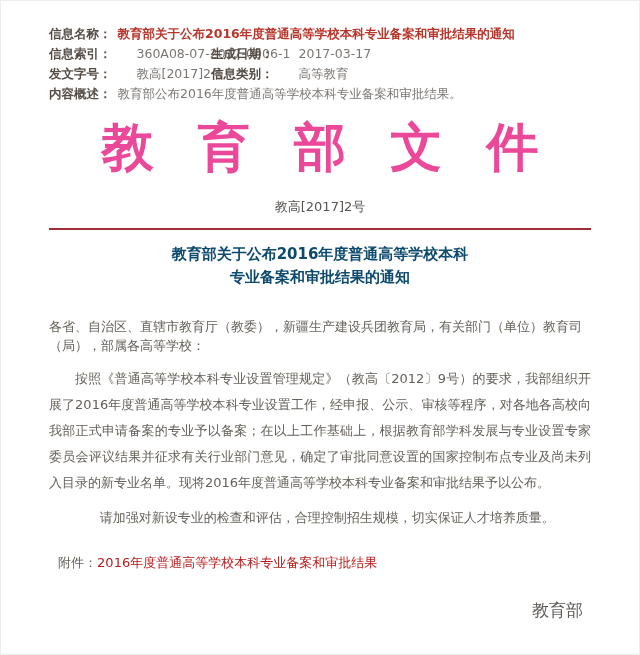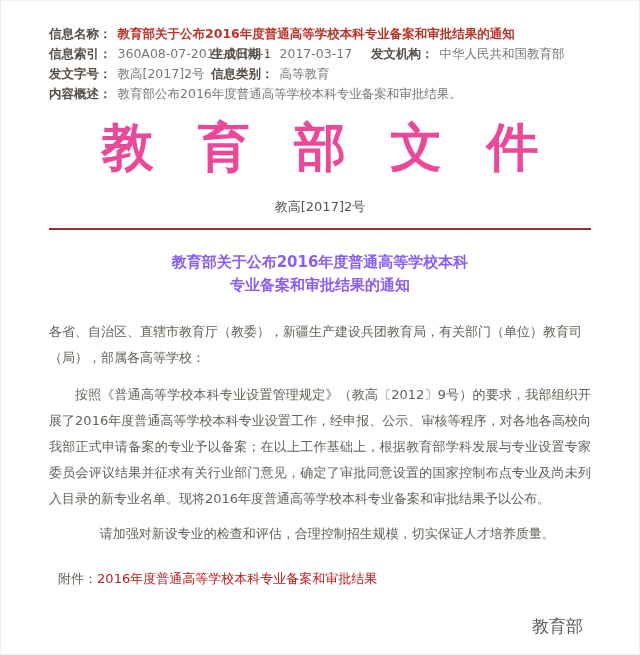--- a/index.html
+++ b/index.html
@@ -20,21 +20,21 @@
   .meta {
     padding: 25px 48px 0 48px;
     font-size: 12.5px;
   }
   .meta-row {
     display: flex;
     align-items: flex-start;
     height: 20px;
     white-space: nowrap;
   }
-  .meta-cell { display: inline-flex; align-items: baseline; }
+  .meta-cell { display: inline-flex; align-items: baseline; gap: 19px; }
   .meta-cell.w1 { width: 162px; }
   .meta-cell.w2 { width: 160px; }
   .m-label {
     font-weight: bold;
     color: #554c45;
     margin-right: 6px;
     flex: none;
   }
   .m-value { color: #7b7672; }
   .m-value.red {
@@ -63,35 +63,35 @@
     color: #575350;
   }
   .red-divider {
     margin: 13px 48px 0 48px;
     height: 2px;
     background: #9e2e34;
   }
 
   
   .doc-title {
-    margin-top: 21px;
+    margin-top: 13px;
     text-align: center;
     font-weight: bold;
     font-size: 15px;
     line-height: 23px;
-    color: #8b5cf6;
+    color: #0c4a6e;
   }
   .body-text {
     margin: 0 48px;
     font-size: 13px;
     color: #656059;
   }
   .salutation {
-    margin-top: 22px;
-    line-height: 26px;
+    margin-top: 28px;
+    line-height: 19px;
   }
   .para-main {
     margin-top: 11px;
     line-height: 26px;
     text-indent: 2em;
     text-align: justify;
   }
   .para-quality {
     margin-top: 9px;
     line-height: 26px;
@@ -128,24 +128,20 @@
     </div>
     <div class="meta-row">
       <span class="meta-cell w1">
         <span class="m-label">信息索引：</span>
         <span class="m-value">360A08-07-2017-0006-1</span>
       </span>
       <span class="meta-cell w2">
         <span class="m-label">生成日期：</span>
         <span class="m-value">2017-03-17</span>
       </span>
-      <span class="meta-cell">
-        <span class="m-label">发文机构：</span>
-        <span class="m-value">中华人民共和国教育部</span>
-      </span>
     </div>
     <div class="meta-row">
       <span class="meta-cell w1">
         <span class="m-label">发文字号：</span>
         <span class="m-value">教高[2017]2号</span>
       </span>
       <span class="meta-cell">
         <span class="m-label">信息类别：</span>
         <span class="m-value">高等教育</span>
       </span>

